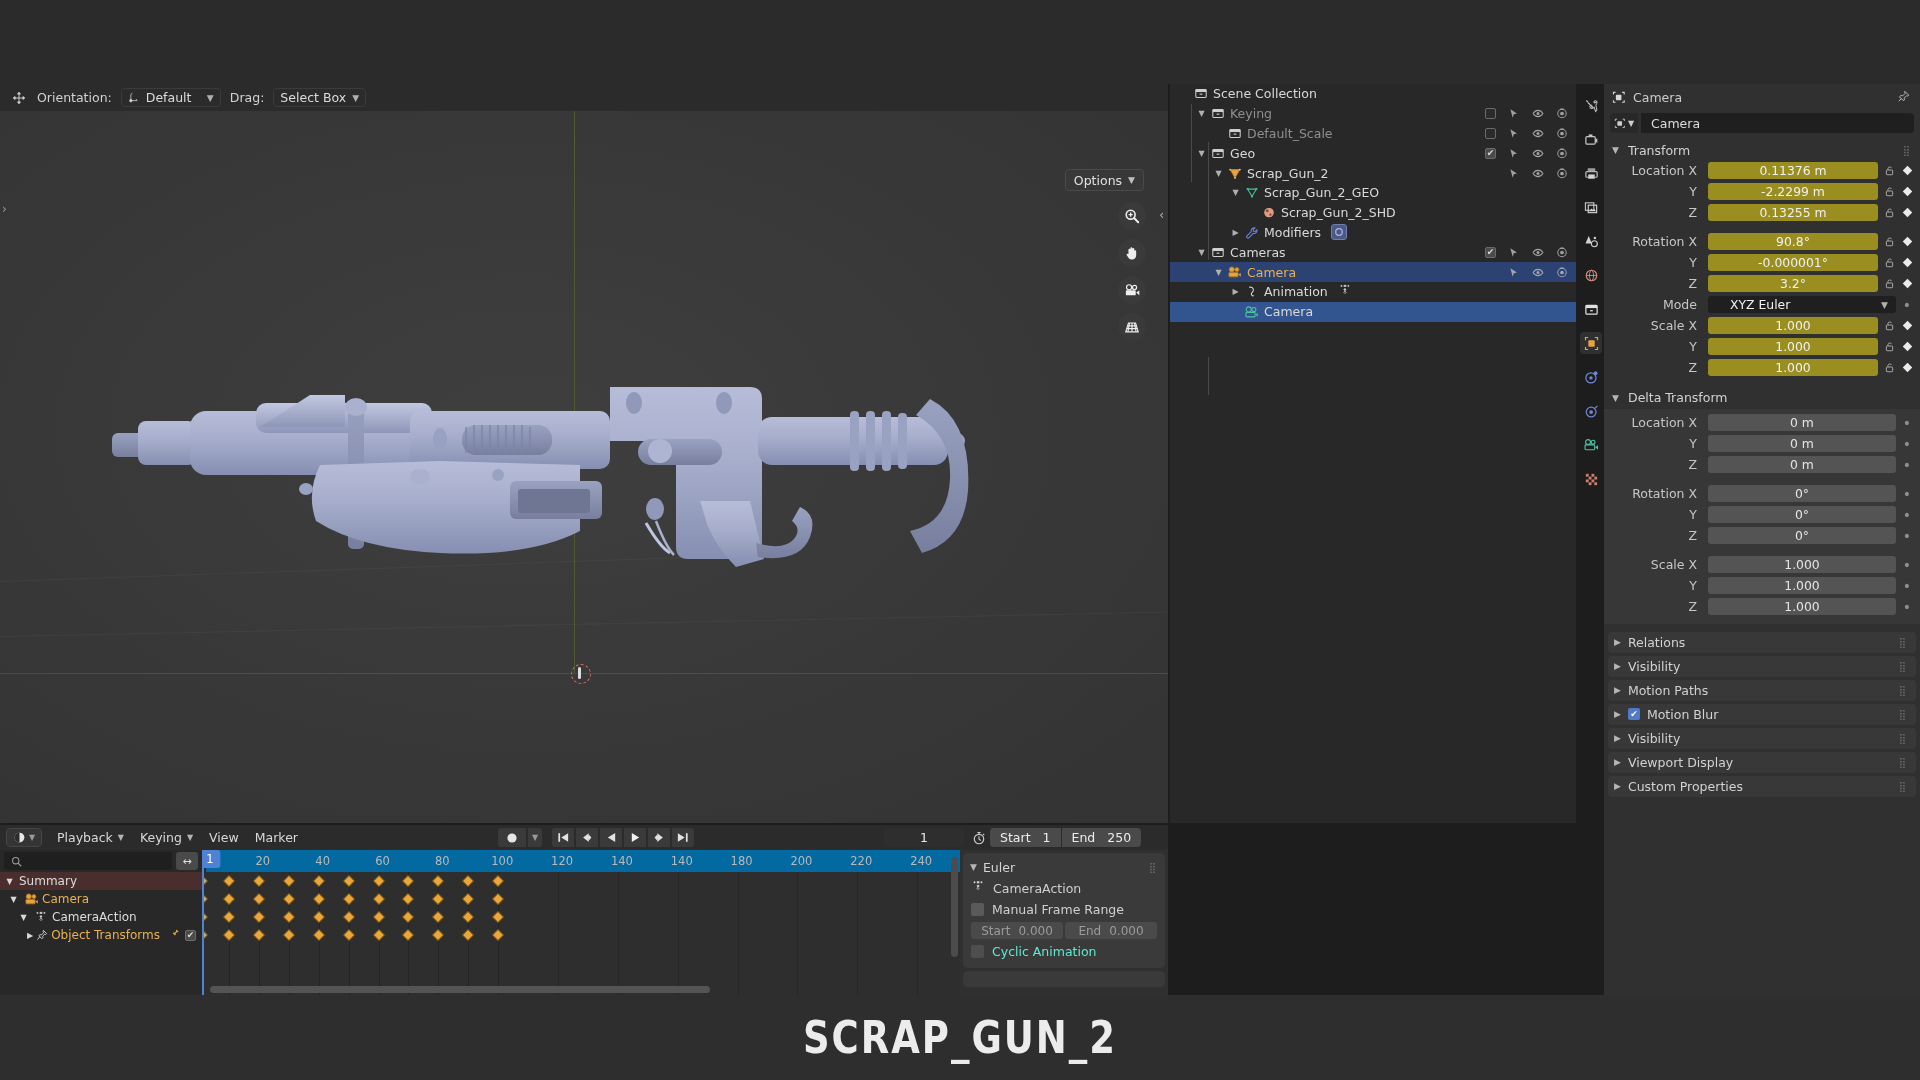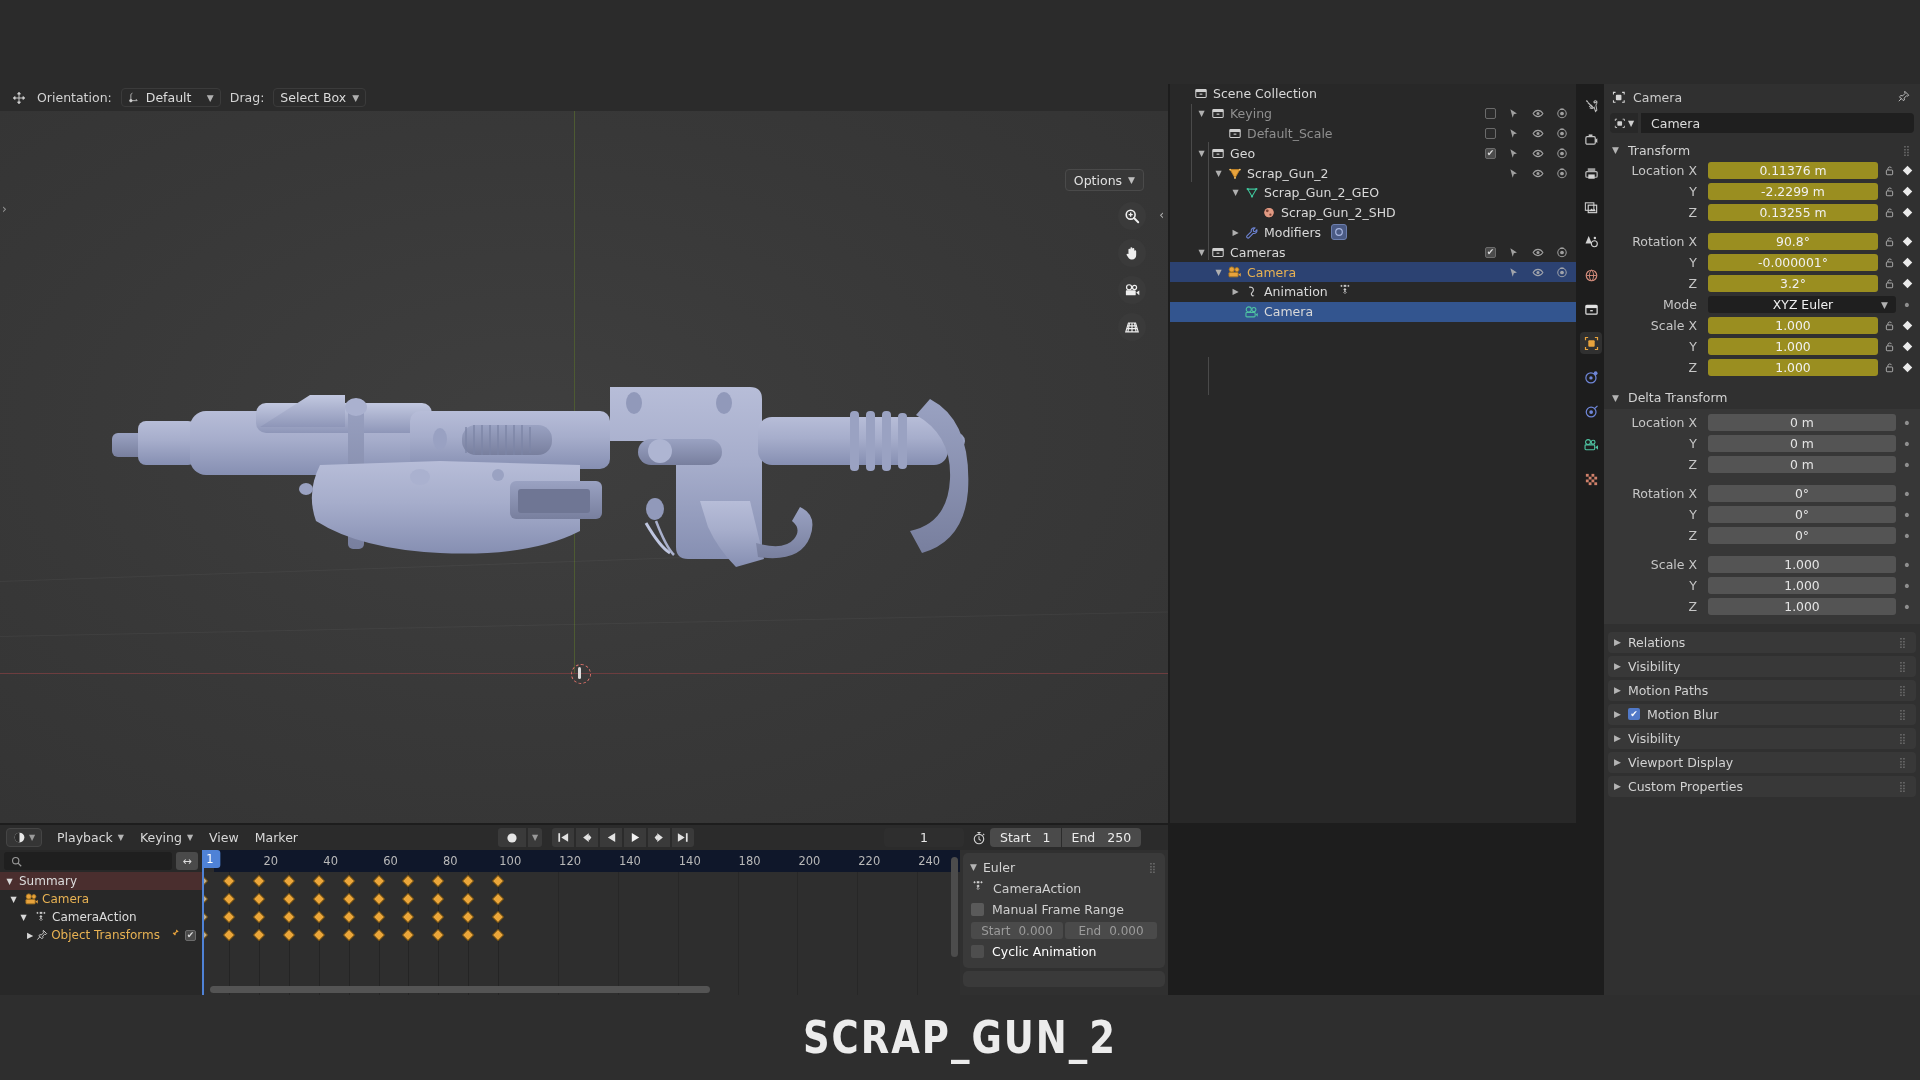--- a/index.html
+++ b/index.html
@@ -112,21 +112,21 @@
   .sect-head { height:22px; display:flex; align-items:center; gap:6px; padding-left:8px;
                font-size:12.5px; color:#d2d2d2; }
   .sect-head .ar { font-size:9px; color:#b4b4b4; width:10px; }
   .dots { margin-left:auto; margin-right:9px; color:#6e6e6e; font-size:10px; letter-spacing:1px; }
   .prow { height:19.6px; display:flex; align-items:center; padding:0 6px 0 0; gap:4px; margin-bottom:1.4px; }
   .plabel { width:100px; text-align:right; font-size:12.5px; color:#c6c6c6; padding-right:7px; }
   .pfield { flex:1; height:17px; border-radius:3px; display:flex; align-items:center;
             justify-content:center; font-size:12.4px; color:#f0f0f0; }
   .pfield.anim { background:#9a8e20; }
   .pfield.plain { background:#545454; color:#e4e4e4; }
-  .pfield.sel2 { background:#1f1f1f; justify-content:center; padding-left:2px; position:relative; }
+  .pfield.sel2 { background:#1f1f1f; justify-content:flex-start; padding-left:22px; position:relative; }
   .pfield.sel2 .cv { position:absolute; right:8px; font-size:9px; color:#b0b0b0; }
   .lockico { width:14px; display:flex; justify-content:center; color:#b9b9b9; font-size:11px; }
   .keyico { width:14px; display:flex; justify-content:center; color:#e6e6e6; font-size:11px; }
   .dotico { width:14px; display:flex; justify-content:center; color:#8e8e8e; font-size:14px; line-height:0; }
   .gap { height:8px; }
   .delta-wrap { background:#373737; padding:4px 0 6px 0; }
   .closed-sect { margin:0 4px 3px 4px; height:21px; background:#383838; border-radius:4px;
                  display:flex; align-items:center; gap:7px; padding-left:6px; font-size:12.5px; color:#d2d2d2; }
   .closed-sect .ar { font-size:9px; color:#b4b4b4; }
   .bluechk { width:12px; height:12px; border-radius:2px; background:#5179c8;
@@ -162,21 +162,21 @@
                align-items:center; padding-left:7px; color:#8d8d8d; font-size:11px; }
   .swapbtn { width:22px; height:18px; background:#4a4a4a; border-radius:3px; display:flex;
              align-items:center; justify-content:center; color:#ddd; font-size:11px; }
   .ch-row { height:18px; display:flex; align-items:center; font-size:12px; gap:3px; padding-left:3px; white-space:nowrap; }
   .ch-row.summary { background:#4a2e2e; color:#d8c4c4; }
   .ch-row .tri { width:13px; text-align:center; font-size:8px; }
   .ch-row .nm { font-size:12px; }
   .nm-orange { color:#e8b253; } .nm-white { color:#dcdcdc; }
 
   .dope-grid { position:absolute; left:202px; top:25px; width:760px; height:145px; background:#2b2b2b; overflow:hidden; }
-  .ruler { position:absolute; left:12px; top:0; width:760px; height:22px; background:#0f172a; }
+  .ruler { position:absolute; left:4px; top:0; width:760px; height:22px; background:#0369a1; }
   .ruler .tick { position:absolute; top:4px; font-size:11.5px; color:#b9b9b9; transform:translateX(-50%); }
   .grid-area { position:absolute; left:0; top:22px; width:760px; height:123px; background:#2e2e2e; }
   .vline { position:absolute; top:0; width:1px; height:123px; background:#272727; }
   .krow { position:absolute; left:0; width:760px; height:18px; }
   .kf { position:absolute; width:9px; height:9px; background:#eba63a; border:1px solid #6b4c14;
         transform:translate(-50%,-50%) rotate(45deg); border-radius:1px; }
   .kf.first { background:#bfae8c; }
   .playhead { position:absolute; top:0; width:2px; height:145px; background:#4f82d6; }
   .playhead-lbl { position:absolute; top:0; height:18px; padding:0 7px; background:#4f82d6;
                   border-radius:3px; color:#fff; font-size:11.5px; display:flex; align-items:center;
@@ -185,21 +185,21 @@
   .vscroll { position:absolute; right:0; top:30px; width:7px; border-radius:4px; background:#4c4c4c; }
 
   .action-panel { position:absolute; left:960px; top:25px; width:208px; height:145px; background:#303030; }
   .ap-card { margin:3px; background:#3a3a3a; border-radius:5px; padding:4px 0 6px 0; }
   .ap-head { height:20px; display:flex; align-items:center; gap:6px; padding-left:7px; font-size:12.5px; color:#d4d4d4; }
   .ap-row { display:flex; align-items:center; gap:8px; padding:3px 8px; font-size:12.5px; color:#cfcfcf; }
   .ap-chk { width:13px; height:13px; border-radius:2px; background:#5a5a5a; }
   .ap-fields { display:flex; gap:2px; padding:2px 8px; }
   .ap-f { flex:1; height:17px; background:#4a4a4a; border-radius:3px; display:flex; align-items:center;
           justify-content:center; gap:8px; font-size:12px; color:#9b9b9b; }
-  .ap-dim { color:#ffffff; }
+  .ap-dim { color:#5eead4; }
   .ap-card2 { margin:3px; background:#3a3a3a; border-radius:5px; height:16px; }
   .grab-dots { margin-left:auto; margin-right:8px; color:#6e6e6e; font-size:10px; letter-spacing:1px; }
 </style>
 </head>
 <body>
 
 <div class="root">
 
 
   <div class="app">

